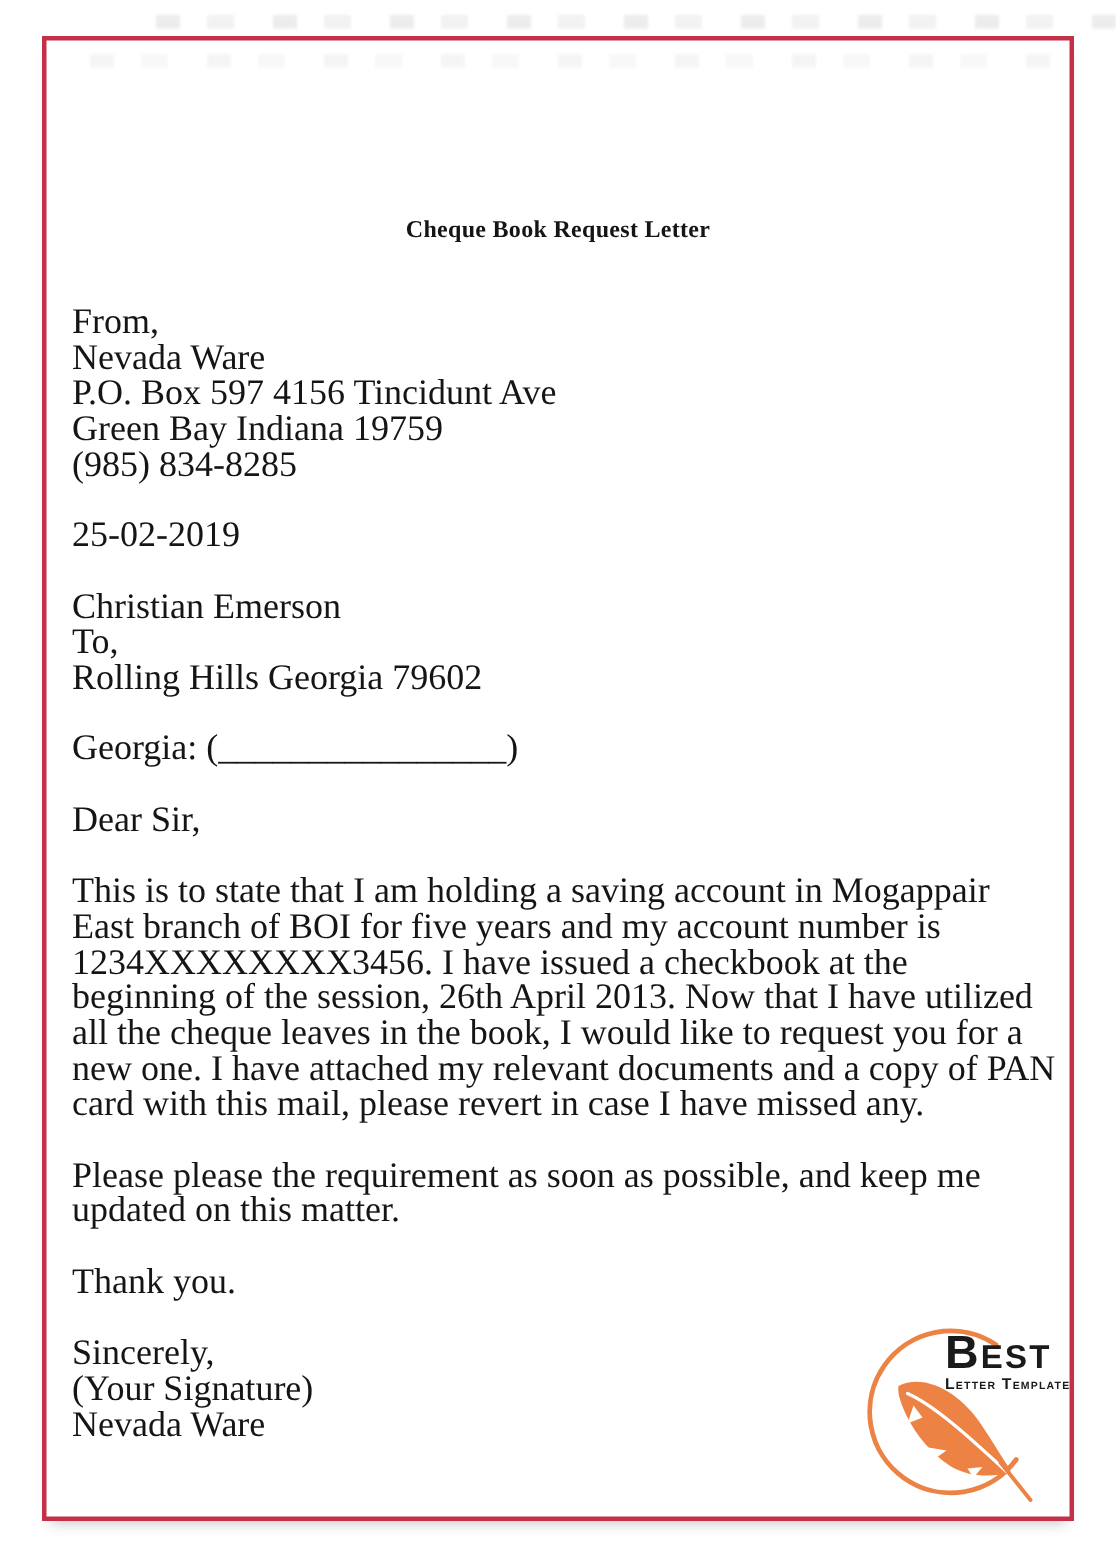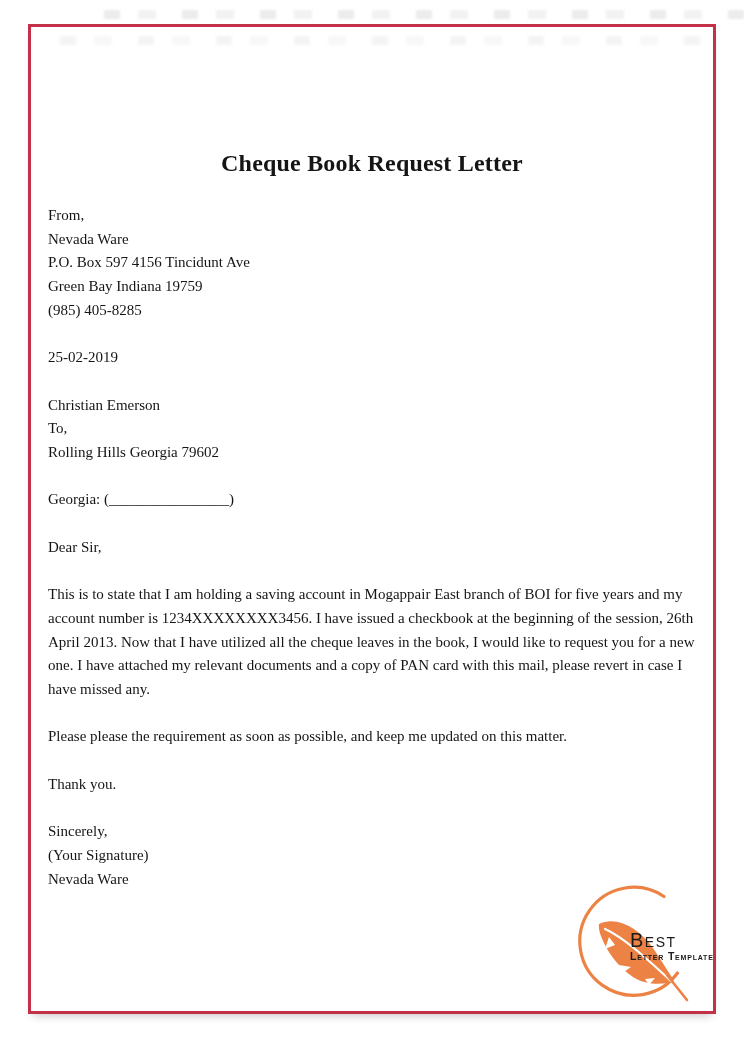--- a/index.html
+++ b/index.html
@@ -35,51 +35,50 @@
       rgba(110,110,110,0.09) 34px 52px, rgba(0,0,0,0) 52px 78px);
     filter: blur(1px);
   }
   .artifact-top { left: 104px; top: 10px; width: 640px; }
   .artifact-inner { left: 60px; top: 36px; width: 640px; opacity: .55; }
 
   
   .doc-title {
     position: absolute; left: 28px; top: 134px; width: 688px;
     text-align: center;
-    font-size: 24px; font-weight: bold;
+    font-size: 16px; font-weight: bold;
     letter-spacing: 0.2px;
   }
 
   
   .letter {
     position: absolute; left: 48px; top: 204px; width: 656px;
-    font-size: 15px; line-height: 23.7px;
+    font-size: 24px; line-height: 23.7px;
   }
   .letter .block { margin: 0 0 23.7px 0; }
   .letter p { margin: 0 0 23.7px 0; }
   .letter .line { white-space: pre; }
 
   
   .logo {
     position: absolute; left: 575px; top: 879px;
     width: 143px; height: 128px;
   }
   .logo svg { position: absolute; left: 0; top: 0; }
   .brand-text {
     position: absolute; left: 55px; top: 7px;
     font-family: "Liberation Sans", sans-serif;
     color: #1a1a1a;
     line-height: 1;
     white-space: nowrap;
   }
   .brand-name {
-    font-size: 20px; font-weight: normal;
+    font-size: 31px; font-weight: bold;
     font-variant: small-caps;
     letter-spacing: 1.5px;
-    margin-top: 44px;
   }
   .brand-tagline {
     font-size: 10.5px; font-weight: bold;
     font-variant: small-caps;
     letter-spacing: 0.8px;
     margin-top: 1px;
   }
 </style>
 </head>
 <body>
@@ -90,21 +89,21 @@
 
 <h1 class="doc-title">Cheque Book Request Letter</h1>
 
 <div class="letter">
 
   <div class="block">
     <div class="line">From,</div>
     <div class="line">Nevada Ware</div>
     <div class="line">P.O. Box 597 4156 Tincidunt Ave</div>
     <div class="line">Green Bay Indiana 19759</div>
-    <div class="line">(985) 405-8285</div>
+    <div class="line">(985) 834-8285</div>
   </div>
 
   <div class="block">
     <div class="line">25-02-2019</div>
   </div>
 
   <div class="block">
     <div class="line">Christian Emerson</div>
     <div class="line">To,</div>
     <div class="line">Rolling Hills Georgia 79602</div>

